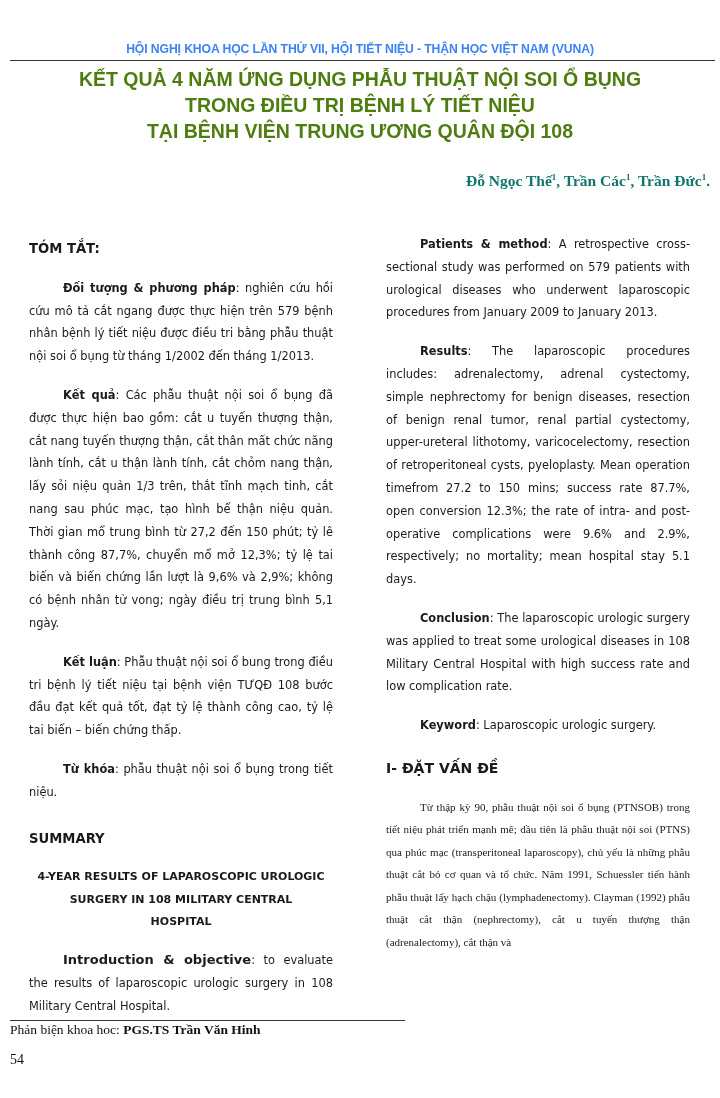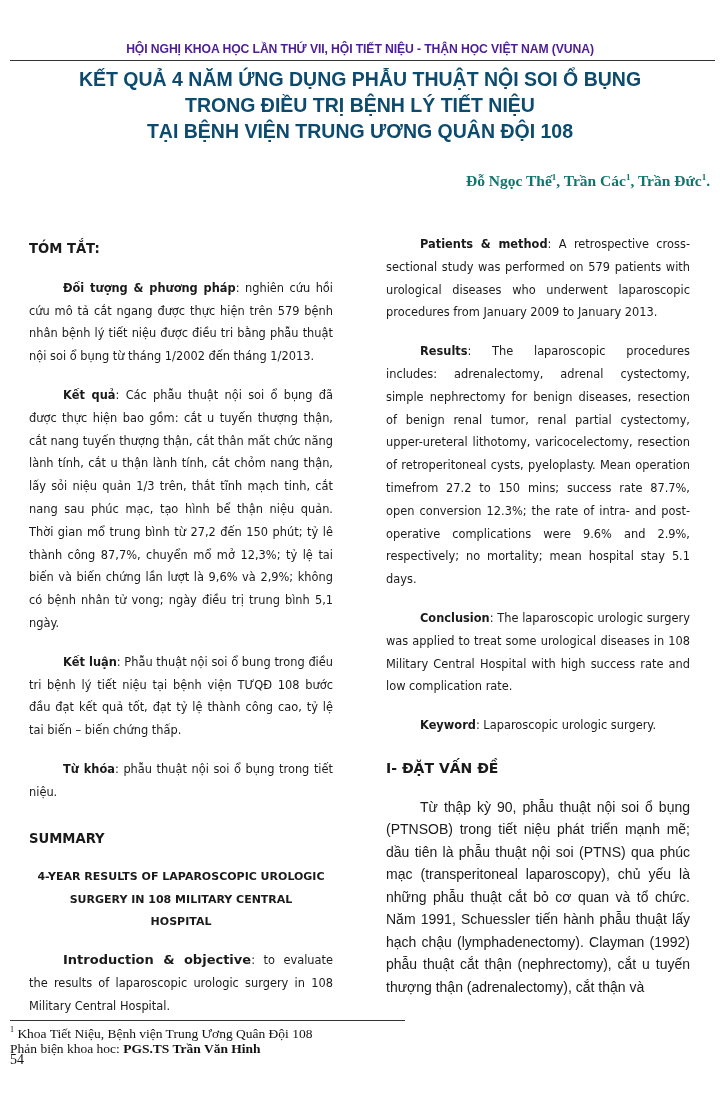--- a/index.html
+++ b/index.html
@@ -1,29 +1,29 @@
 <!DOCTYPE html>
 <html><head>
 <meta charset="utf-8">
 <style>
   html, body { margin: 0; padding: 0; background: #ffffff; }
   body { width: 720px; height: 1098px; position: relative; overflow: hidden; color: #1a1a1a; }
   .running-header {
     position: absolute; left: 0; top: 42px; width: 720px; text-align: center;
     font-family: "Liberation Sans", sans-serif; font-size: 12.2px; font-weight: bold;
-    letter-spacing: -0.1px; color: #4c1d95;
+    letter-spacing: -0.1px; color: #3b82f6;
   }
   .header-rule {
     position: absolute; left: 10px; top: 60px; width: 705px; height: 0;
     border-top: 1.3px solid #333;
   }
   .title {
     position: absolute; left: 0; top: 66px; width: 720px; text-align: center;
     font-family: "Liberation Sans", sans-serif; font-size: 19.5px; font-weight: bold;
-    line-height: 26px; color: #0c4a6e;
+    line-height: 26px; color: #4d7c0f;
   }
   .authors {
     position: absolute; right: 10px; top: 172px;
     font-family: Liberation Serif, serif; font-size: 15.5px; font-weight: bold; color: #0f766e;
   }
   .authors sup { font-size: 9px; }
   .col {
     position: absolute; width: 336px;
     font-family: "DejaVu Sans", sans-serif; font-size: 11.4px; line-height: 22.8px;
     text-align: justify; color: #1a1a1a;
@@ -34,21 +34,21 @@
   .indent { text-indent: 34px; }
   .lbl { font-weight: bold; }
   .sec-head {
     font-family: "DejaVu Sans", sans-serif; font-weight: bold; font-size: 13.2px; margin: 0;
   }
   .sum-title {
     font-family: "DejaVu Sans", sans-serif; font-weight: bold; font-size: 11px;
     text-align: center; line-height: 22.3px;
   }
   .serif-block {
-    font-family: Liberation Sans, sans-serif; font-size: 14px; line-height: 22.5px; text-align: justify;
+    font-family: Liberation Serif, serif; font-size: 11px; line-height: 22.5px; text-align: justify;
   }
   .footnote-rule {
     position: absolute; left: 10px; top: 1020px; width: 395px; height: 0;
     border-top: 1.2px solid #333;
   }
   .footnote {
     position: absolute; left: 10px; top: 1022px;
     font-family: "Liberation Serif", serif; font-size: 13.5px; line-height: 15px; color: #111;
   }
   .footnote sup { font-size: 8px; }
@@ -95,16 +95,15 @@
   <p class="indent"><span class="lbl">Results</span><span>: The laparoscopic procedures includes: adrenalectomy, adrenal cystectomy, simple nephrectomy for benign diseases, resection of benign renal tumor, renal partial cystectomy, upper-ureteral lithotomy, varicocelectomy, resection of retroperitoneal cysts, pyeloplasty. Mean operation timefrom 27.2 to 150 mins; success rate 87.7%, open conversion 12.3%; the rate of intra- and post-operative complications were 9.6% and 2.9%, respectively; no mortality; mean hospital stay 5.1 days.</span></p>
   <p class="indent"><span class="lbl">Conclusion</span><span>: The laparoscopic urologic surgery was applied to treat some urological diseases in 108 Military Central Hospital with high success rate and low complication rate.</span></p>
   <p class="indent"><span class="lbl">Keyword</span><span>: Laparoscopic urologic surgery.</span></p>
 
   <p class="sec-head" style="margin-top:20px; font-size:14px;">I- ĐẶT VẤN ĐỀ</p>
   <p class="serif-block indent">Từ thập kỳ 90, phẫu thuật nội soi ổ bụng (PTNSOB) trong tiết niệu phát triển mạnh mẽ; dầu tiên là phẫu thuật nội soi (PTNS) qua phúc mạc (transperitoneal laparoscopy), chủ yếu là những phẫu thuật cắt bỏ cơ quan và tổ chức. Năm 1991, Schuessler tiến hành phẫu thuật lấy hạch chậu (lymphadenectomy). Clayman (1992) phẫu thuật cắt thận (nephrectomy), cắt u tuyến thượng thận (adrenalectomy), cắt thận và</p>
 </div>
 
 <div class="footnote-rule"></div>
 <div class="footnote">
-  <div><sup>1</sup> <span>Khoa Tiết Niệu, Bệnh viện Trung Ương Quân Đội 108</span></div>
   <div><span>Phản biện khoa hoc: </span><span class="reviewer-name">PGS.TS  Trần Văn Hinh</span></div>
 </div>
 <div class="page-number">54</div>
 
 </body></html>

